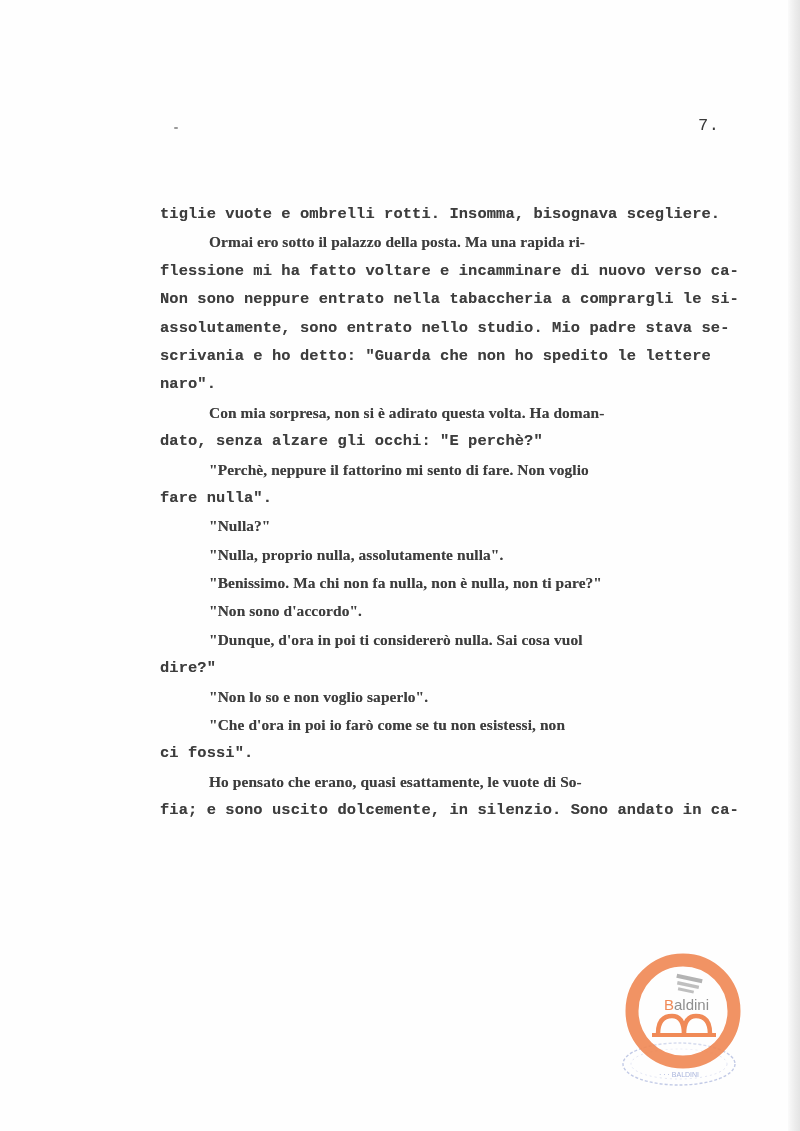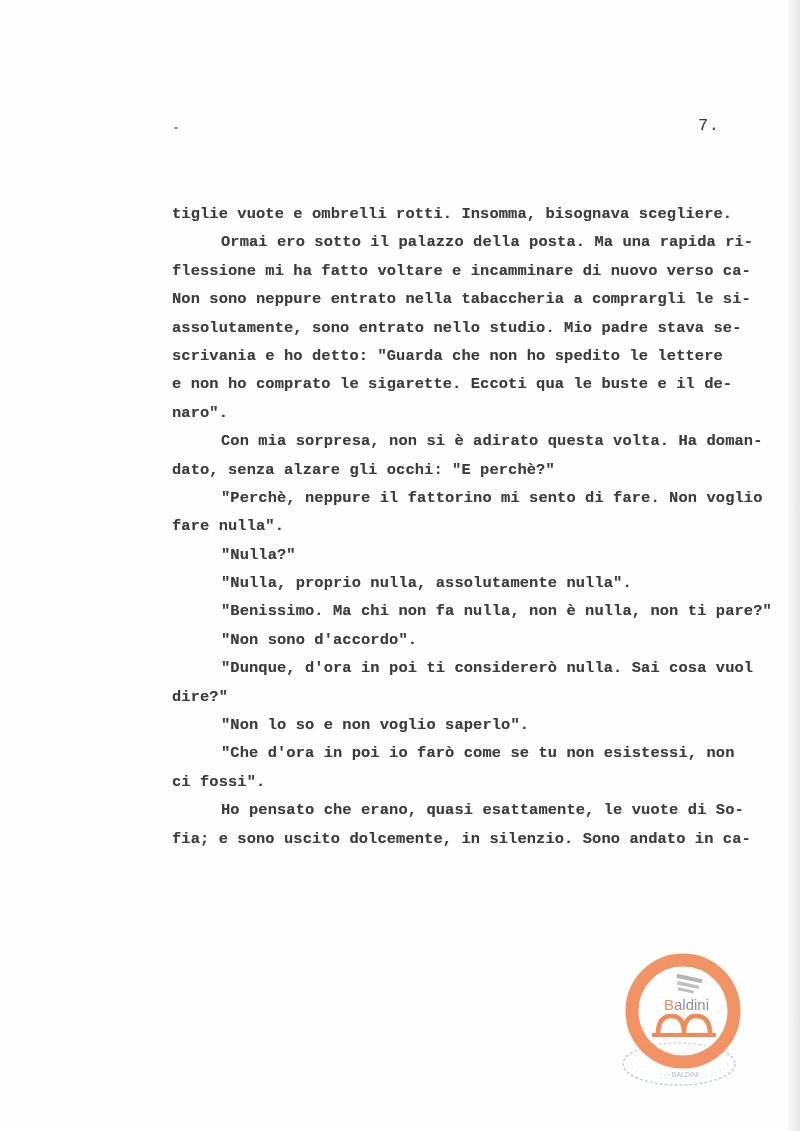--- a/index.html
+++ b/index.html
@@ -40,36 +40,37 @@
   .page-number {
     position: absolute;
     left: 698px;
     top: 116px;
     font-size: 17px;
     color: #3a3a3a;
     letter-spacing: 0.5px;
   }
   .body-text {
     position: absolute;
-    left: 172px;
+    left: 160px;
     top: 200px;
     width: 600px;
   }
   .line {
     height: 28.4px;
     line-height: 28.4px;
     font-size: 15.4px;
     color: #3d3d3d;
     white-space: pre;
     letter-spacing: 0.1px;
     font-weight: bold;
     text-shadow: 0 0 0.6px rgba(60,60,60,0.5);
   }
   .line.indent {
     padding-left: 49px;
+    font-family: Liberation Serif, serif;
   }
   
   .logo {
     position: absolute;
     left: 624px;
     top: 952px;
     width: 118px;
     height: 118px;
   }
   .blue-stamp {
@@ -89,21 +90,20 @@
 
   <div class="page-number">7.</div>
 
   <div class="body-text">
     <div class="line">tiglie vuote e ombrelli rotti. Insomma, bisognava scegliere.</div>
     <div class="line indent">Ormai ero sotto il palazzo della posta. Ma una rapida ri-</div>
     <div class="line">flessione mi ha fatto voltare e incamminare di nuovo verso ca-</div>
     <div class="line">Non sono neppure entrato nella tabaccheria a comprargli le si-</div>
     <div class="line">assolutamente, sono entrato nello studio. Mio padre stava se-</div>
     <div class="line">scrivania e ho detto: "Guarda che non ho spedito le lettere</div>
-    <div class="line">e non ho comprato le sigarette. Eccoti qua le buste e il de-</div>
     <div class="line">naro".</div>
     <div class="line indent">Con mia sorpresa, non si è adirato questa volta. Ha doman-</div>
     <div class="line">dato, senza alzare gli occhi: "E perchè?"</div>
     <div class="line indent">"Perchè, neppure il fattorino mi sento di fare. Non voglio</div>
     <div class="line">fare nulla".</div>
     <div class="line indent">"Nulla?"</div>
     <div class="line indent">"Nulla, proprio nulla, assolutamente nulla".</div>
     <div class="line indent">"Benissimo. Ma chi non fa nulla, non è nulla, non ti pare?"</div>
     <div class="line indent">"Non sono d'accordo".</div>
     <div class="line indent">"Dunque, d'ora in poi ti considererò nulla. Sai cosa vuol</div>

